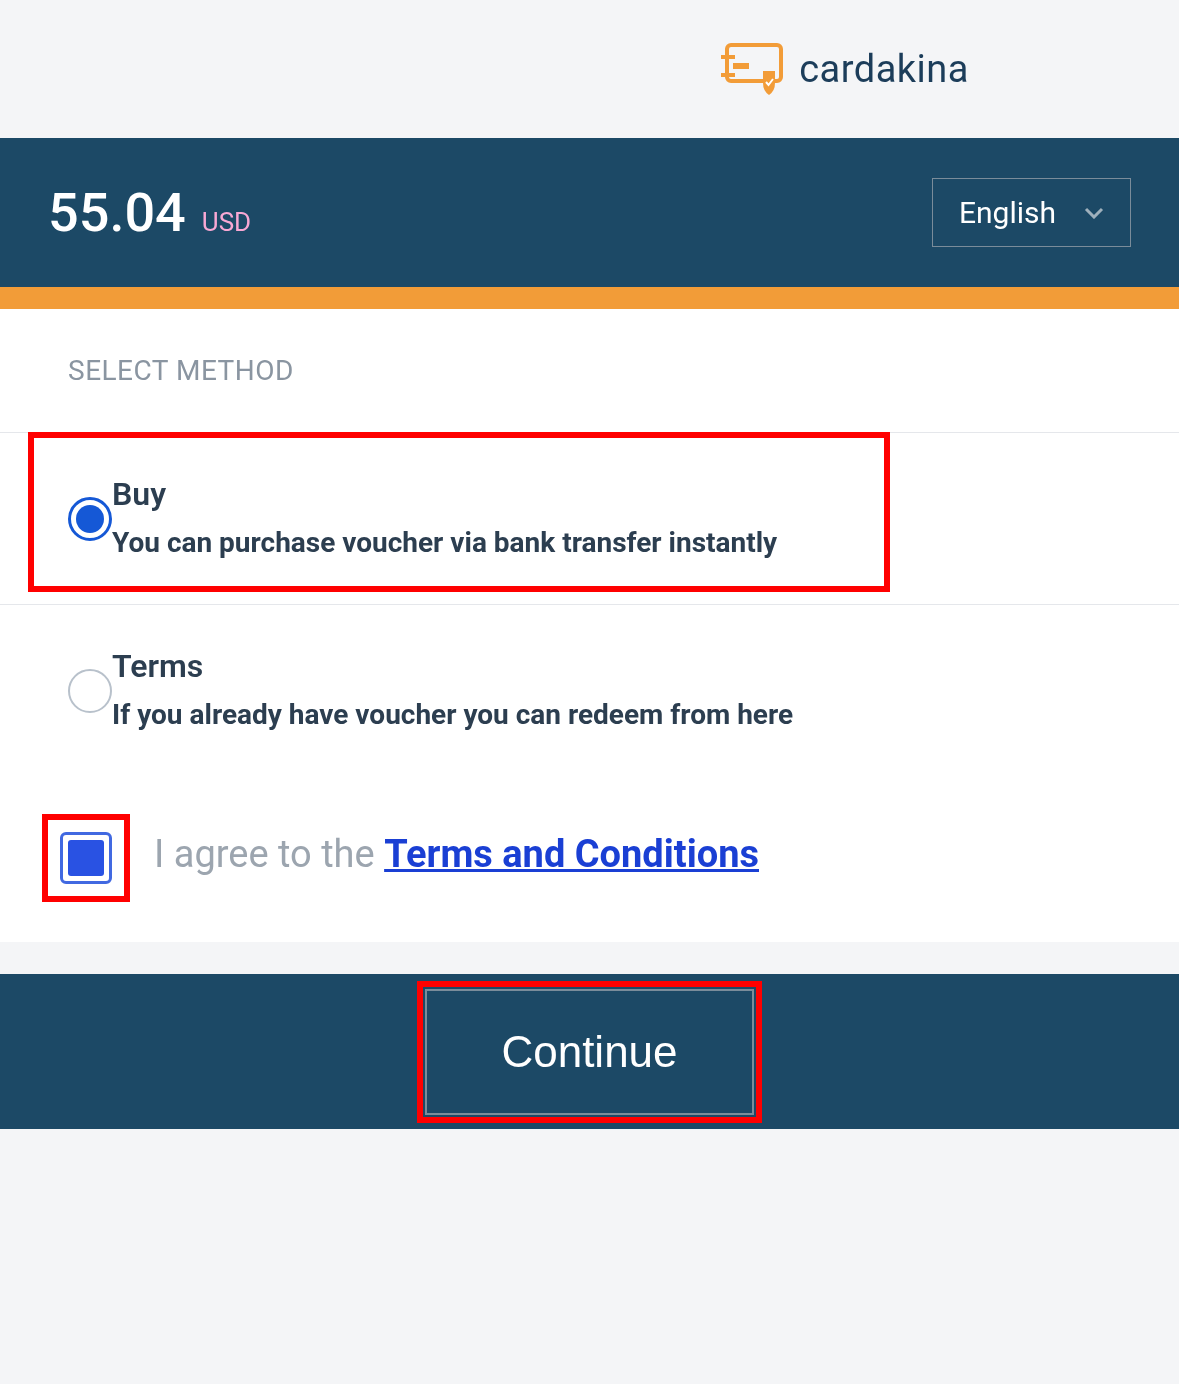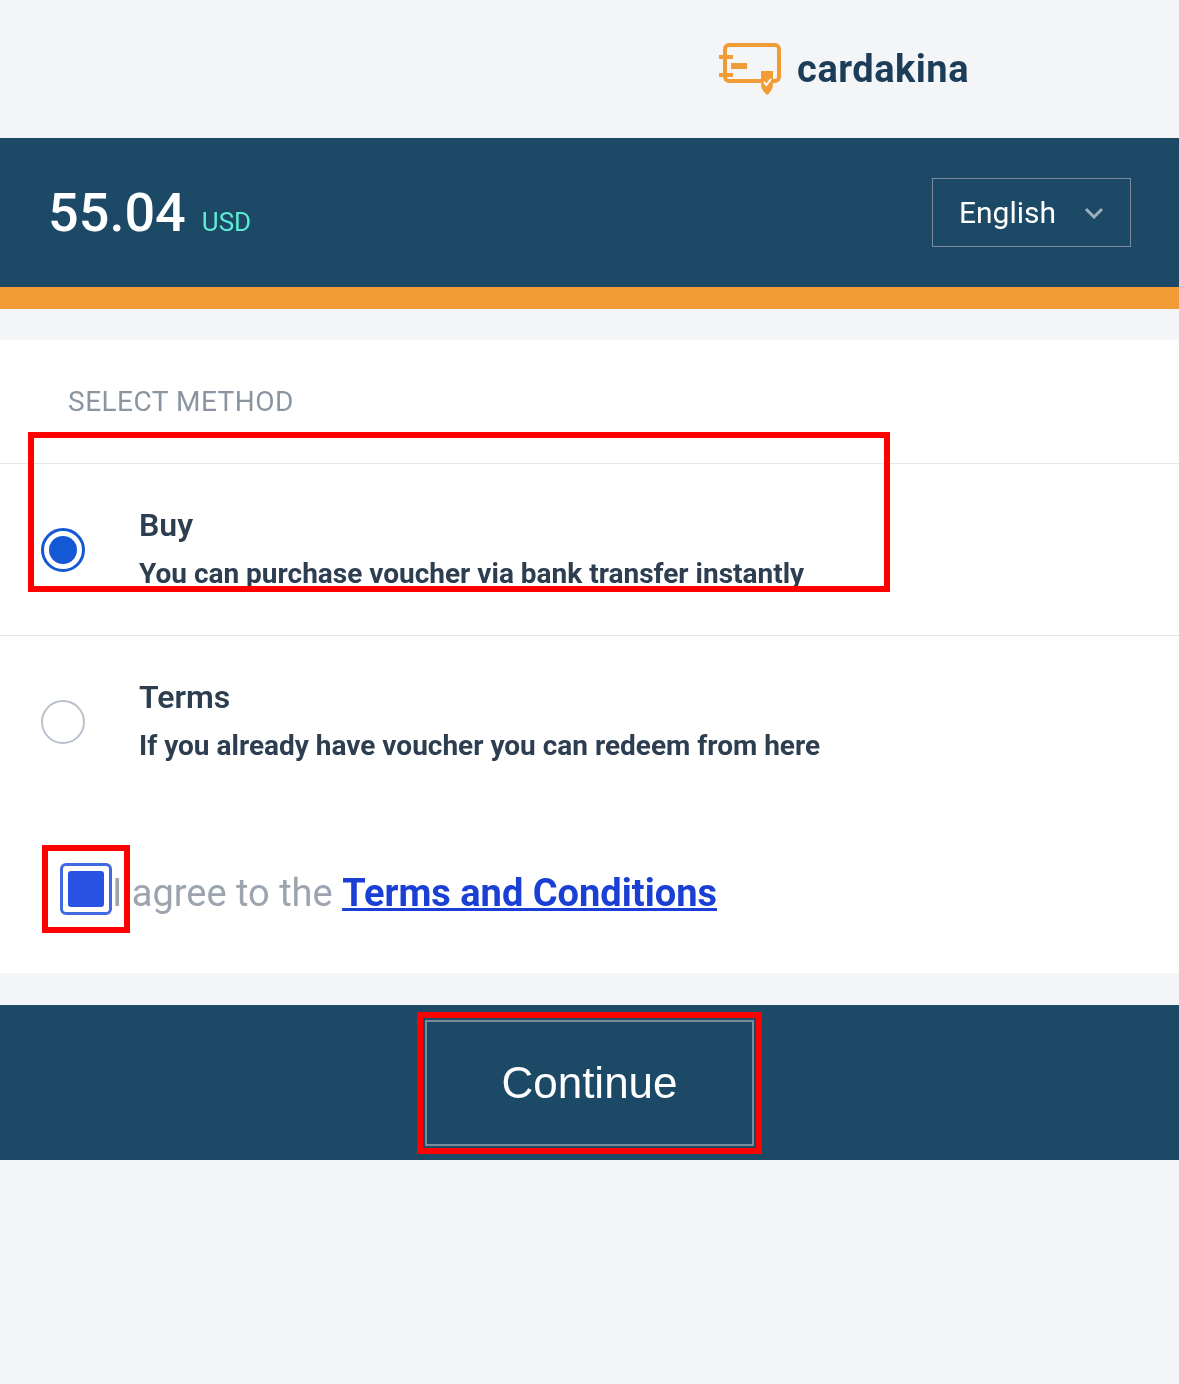--- a/index.html
+++ b/index.html
@@ -27,21 +27,21 @@
       align-items: center;
       gap: 14px;
     }
     .logo-icon {
       width: 68px;
       height: 56px;
       position: relative;
     }
     .logo-text {
       font-size: 38px;
-      font-weight: 700;
+      font-weight: 400;
       color: #1c3d5a;
       letter-spacing: 0.5px;
     }
     .blue-bar {
       background: #1c4966;
       height: 149px;
       display: flex;
       align-items: center;
       justify-content: space-between;
       padding: 0 48px;
@@ -51,21 +51,21 @@
       align-items: baseline;
       gap: 16px;
     }
     .amount {
       font-size: 54px;
       font-weight: 500;
       color: #ffffff;
     }
     .currency {
       font-size: 26px;
-      color: #5eead4;
+      color: #f9a8d4;
       font-weight: 400;
     }
     .language-select {
       border: 1px solid #7a8c9a;
       padding: 16px 26px;
       display: flex;
       align-items: center;
       gap: 28px;
       cursor: pointer;
     }
@@ -76,34 +76,32 @@
     .chevron-down {
       width: 20px;
       height: 12px;
     }
     .orange-bar {
       height: 22px;
       background: #f29c38;
     }
     .content-section {
       background: #ffffff;
-      margin-top: 31px;
     }
     .section-title {
       padding: 45px 0 45px 68px;
       font-size: 28px;
       color: #8a95a1;
       letter-spacing: 0.5px;
     }
     .method-option {
-      padding: 42px 41px;
+      padding: 42px 68px;
       border-top: 1px solid #e5e7eb;
       display: flex;
       align-items: center;
-      gap: 54px;
       cursor: pointer;
       position: relative;
     }
     .method-option:last-of-type {
       border-bottom: 1px solid #e5e7eb;
     }
     .radio-outer {
       width: 44px;
       height: 44px;
       border-radius: 50%;
@@ -143,21 +141,22 @@
       top: 432px;
       left: 28px;
       width: 862px;
       height: 160px;
       pointer-events: none;
       z-index: 10;
     }
     .terms-section {
       padding: 56px 60px 58px;
       display: flex;
-      align-items: flex-end;
+      align-items: flex-start;
+      gap: 42px;
       background: #ffffff;
     }
     .checkbox-wrapper {
       position: relative;
     }
     .red-highlight-2 {
       position: absolute;
       border: 6px solid #ff0000;
       top: -18px;
       left: -18px;

